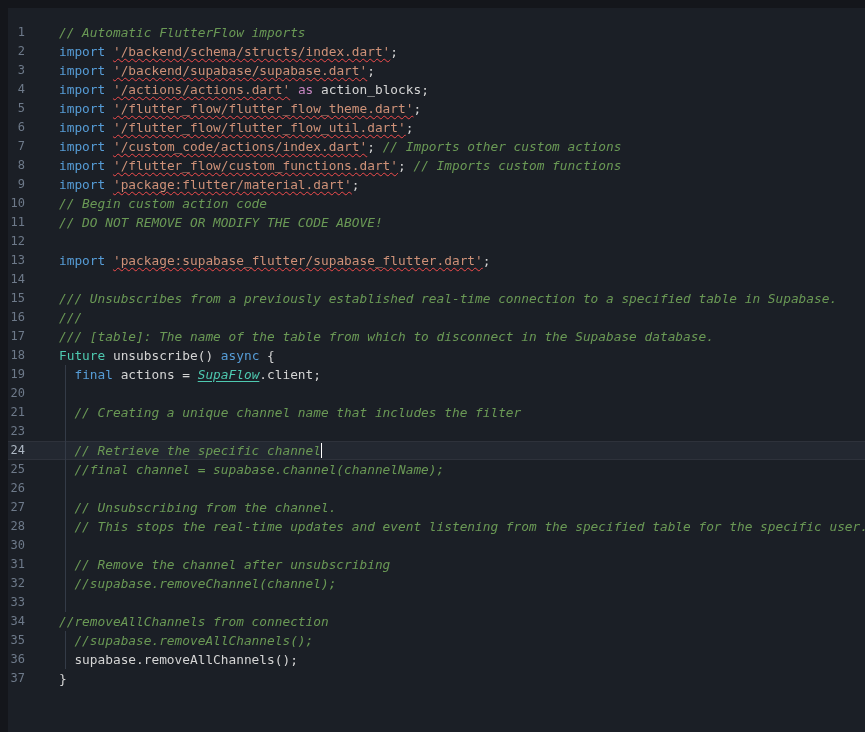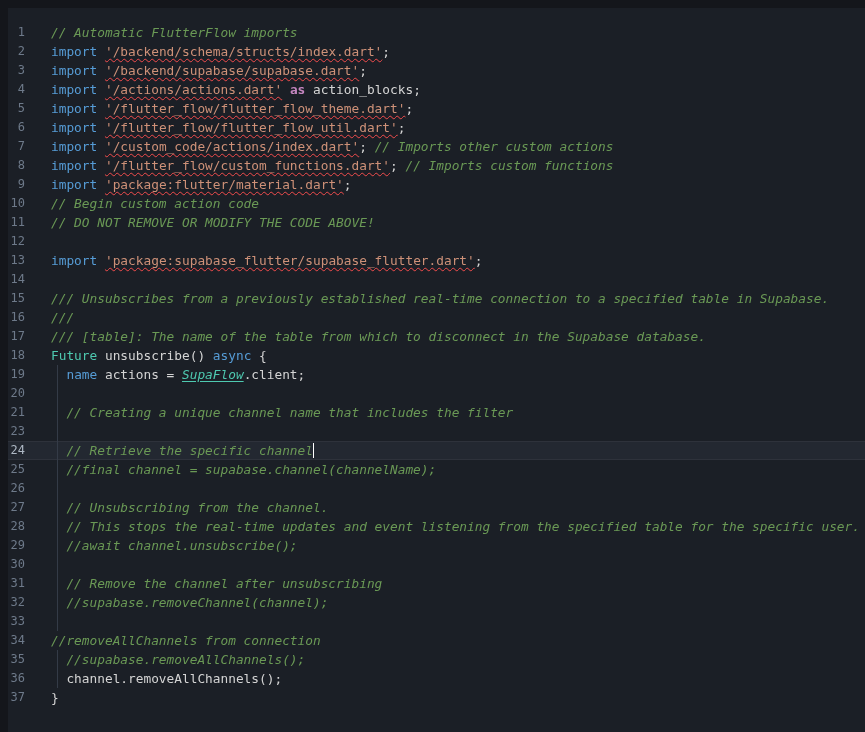--- a/index.html
+++ b/index.html
@@ -33,34 +33,34 @@
     flex: none;
     width: 17px;
     text-align: right;
     color: var(--gutter, #6e7a8a);
     font-size: 12px;
     user-select: none;
   }
   .line.hl .ln { color: var(--gutterActive, #aeb8c4); }
   .code {
     flex: 1;
-    margin-left: 26px;
+    margin-left: 34px;
     position: relative;
   }
   .code.has-guide::before {
     content: "";
     position: absolute;
     left: 6px; top: 0; bottom: 0;
     width: 1px;
     background: var(--guide, #343b47);
   }
   .tok { position: relative; z-index: 1; }
   .comment { color: var(--comment, #6A9955); font-style: italic; }
   .keyword { color: var(--keyword, #569cd6); }
-  .keyword-accent { color: var(--keywordAccent, #c586c0); font-weight: bold; }
+  .keyword-accent { color: var(--keywordAccent, #c586c0); }
   .string-error {
     color: var(--string, #ce9178);
     text-decoration: underline wavy;
     text-decoration-color: var(--error, #f14c4c);
     text-decoration-thickness: 1px;
     text-underline-offset: 2px;
     text-decoration-skip-ink: none;
   }
   .plain { color: var(--plain, #d4d4d4); }
   .type { color: var(--type, #4ec9b0); }
@@ -97,33 +97,32 @@
         <div class="line"><span class="ln">9</span><span class="code"><span class="tok keyword">import</span><span class="tok plain"> </span><span class="tok string-error">'package:flutter/material.dart'</span><span class="tok plain">;</span></span></div>
         <div class="line"><span class="ln">10</span><span class="code"><span class="tok comment">// Begin custom action code</span></span></div>
         <div class="line"><span class="ln">11</span><span class="code"><span class="tok comment">// DO NOT REMOVE OR MODIFY THE CODE ABOVE!</span></span></div>
         <div class="line"><span class="ln">12</span><span class="code"></span></div>
         <div class="line"><span class="ln">13</span><span class="code"><span class="tok keyword">import</span><span class="tok plain"> </span><span class="tok string-error">'package:supabase_flutter/supabase_flutter.dart'</span><span class="tok plain">;</span></span></div>
         <div class="line"><span class="ln">14</span><span class="code"></span></div>
         <div class="line"><span class="ln">15</span><span class="code"><span class="tok comment">/// Unsubscribes from a previously established real-time connection to a specified table in Supabase.</span></span></div>
         <div class="line"><span class="ln">16</span><span class="code"><span class="tok comment">///</span></span></div>
         <div class="line"><span class="ln">17</span><span class="code"><span class="tok comment">/// [table]: The name of the table from which to disconnect in the Supabase database.</span></span></div>
         <div class="line"><span class="ln">18</span><span class="code"><span class="tok type">Future</span><span class="tok plain"> unsubscribe() </span><span class="tok keyword">async</span><span class="tok plain"> {</span></span></div>
-        <div class="line"><span class="ln">19</span><span class="code has-guide"><span class="tok plain">  </span><span class="tok keyword">name</span><span class="tok plain"> actions = </span><span class="tok link">SupaFlow</span><span class="tok plain">.client;</span></span></div>
+        <div class="line"><span class="ln">19</span><span class="code has-guide"><span class="tok plain">  </span><span class="tok keyword">final</span><span class="tok plain"> actions = </span><span class="tok link">SupaFlow</span><span class="tok plain">.client;</span></span></div>
         <div class="line"><span class="ln">20</span><span class="code has-guide"></span></div>
         <div class="line"><span class="ln">21</span><span class="code has-guide"><span class="tok comment">  // Creating a unique channel name that includes the filter</span></span></div>
         <div class="line"><span class="ln">23</span><span class="code has-guide"></span></div>
         <div class="line hl"><span class="ln">24</span><span class="code has-guide"><span class="tok comment">  // Retrieve the specific channel</span><span class="caret"></span></span></div>
         <div class="line"><span class="ln">25</span><span class="code has-guide"><span class="tok comment">  //final channel = supabase.channel(channelName);</span></span></div>
         <div class="line"><span class="ln">26</span><span class="code has-guide"></span></div>
         <div class="line"><span class="ln">27</span><span class="code has-guide"><span class="tok comment">  // Unsubscribing from the channel.</span></span></div>
         <div class="line"><span class="ln">28</span><span class="code has-guide"><span class="tok comment">  // This stops the real-time updates and event listening from the specified table for the specific user.</span></span></div>
-        <div class="line"><span class="ln">29</span><span class="code has-guide"><span class="tok comment">  //await channel.unsubscribe();</span></span></div>
         <div class="line"><span class="ln">30</span><span class="code has-guide"></span></div>
         <div class="line"><span class="ln">31</span><span class="code has-guide"><span class="tok comment">  // Remove the channel after unsubscribing</span></span></div>
         <div class="line"><span class="ln">32</span><span class="code has-guide"><span class="tok comment">  //supabase.removeChannel(channel);</span></span></div>
         <div class="line"><span class="ln">33</span><span class="code has-guide"></span></div>
         <div class="line"><span class="ln">34</span><span class="code"><span class="tok comment">//removeAllChannels from connection</span></span></div>
         <div class="line"><span class="ln">35</span><span class="code has-guide"><span class="tok comment">  //supabase.removeAllChannels();</span></span></div>
-        <div class="line"><span class="ln">36</span><span class="code has-guide"><span class="tok plain">  channel.removeAllChannels();</span></span></div>
+        <div class="line"><span class="ln">36</span><span class="code has-guide"><span class="tok plain">  supabase.removeAllChannels();</span></span></div>
         <div class="line"><span class="ln">37</span><span class="code"><span class="tok plain">}</span></span></div>
       </div>
   </div>
 </div>
 
 </body></html>

